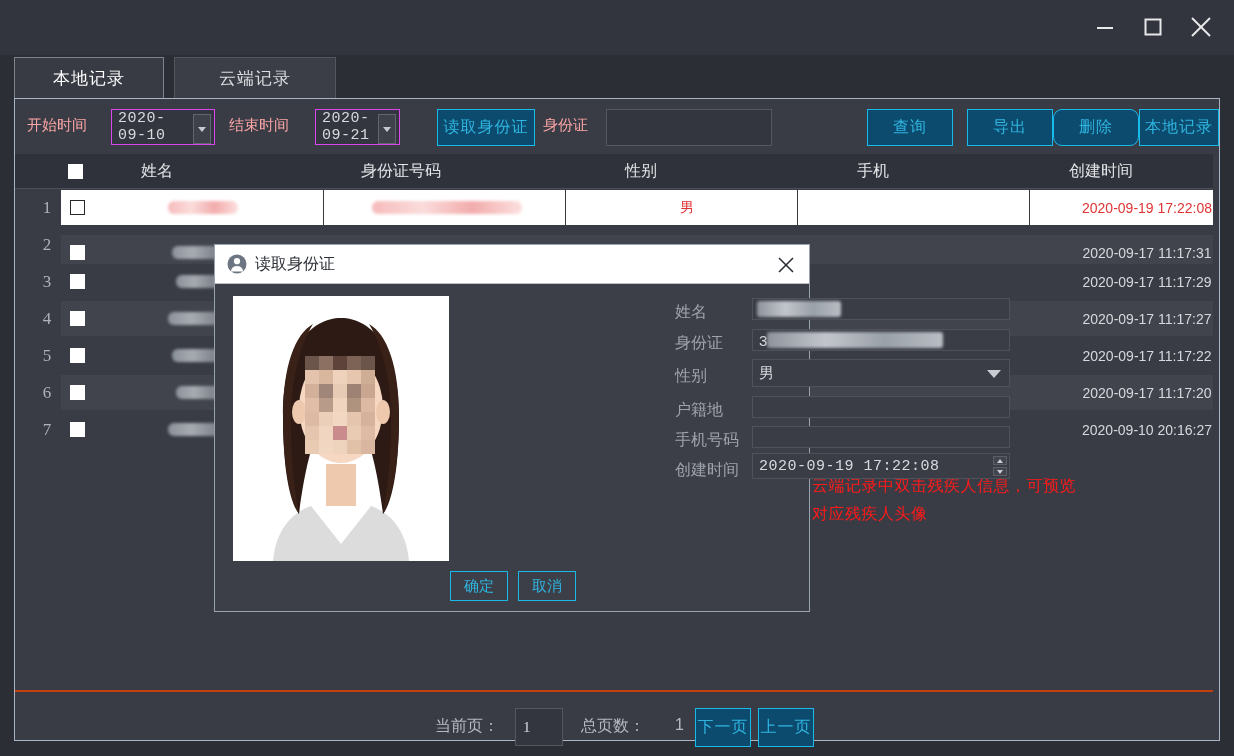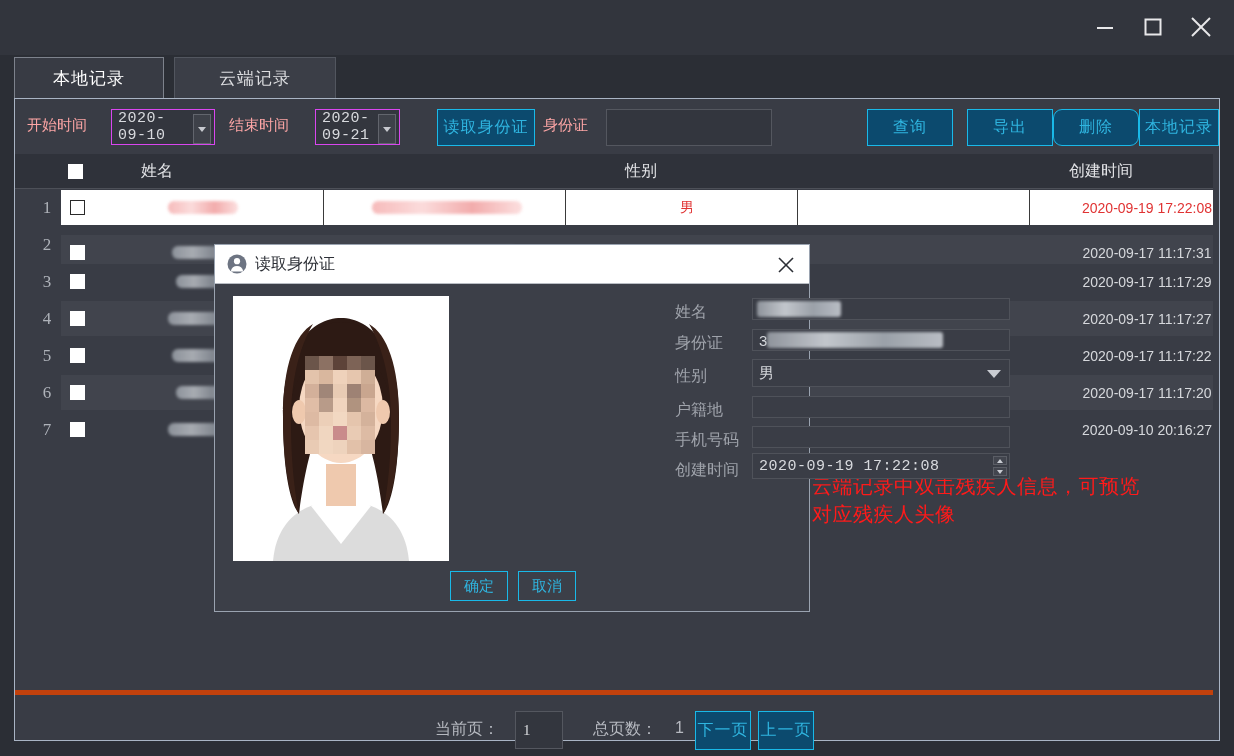--- a/index.html
+++ b/index.html
@@ -142,38 +142,38 @@
   .row-sel .cell { color: #e03333; }
   .row-sel .redact {
     background: linear-gradient(90deg,#f6b8b8,#fbdada,#f2a8a8,#fcdede);
     opacity: .95;
   }
   .vsep { position: absolute; top: 0; width: 1px; height: 35px; background: #4b4e56; }
 
   
   #pagebar {
     position: absolute; left: 0; bottom: 0; width: 1198px; height: 50px;
-    border-top: 5px solid #c2410c;
+    border-top: 2px solid #c2410c;
   }
   .plabel {
     position: absolute; top: 24px;
     font-size: 16px; color: #b6b9c0; white-space: nowrap;
   }
   #page-input {
     position: absolute; left: 500px; top: 16px; width: 48px; height: 38px;
     background: #33363e; border: 1px solid #54575f;
     display: flex; align-items: center; padding-left: 7px;
     font-size: 15px; color: #d8dade;
     font-family: "Liberation Serif", "DejaVu Serif", serif;
   }
 
   
   #annotation {
     position: absolute; left: 812px; top: 472px; width: 408px;
-    color: #ff1a1a; font-size: 20px; line-height: 28px;
+    color: #ff1a1a; font-size: 16px; line-height: 28px;
     white-space: pre-line; letter-spacing: .5px;
   }
 
   
   #dialog {
     position: absolute; left: 214px; top: 244px;
     width: 596px; height: 368px;
     background: #3c3f48;
     border: 1px solid #9aa3b0;
   }
@@ -309,21 +309,23 @@
     </div>
     <div class="cyanbtn" style="left:1124px; top:10px; width:80px; height:37px;">
       <span>本地记录</span>
     </div>
   </div>
 
   <div id="table-wrap">
     <div id="thead">
       <div id="hchk"></div>
       <div class="hcell" style="left:22px;  width:240px;">姓名</div>
+      <div class="hcell" style="left:268px; width:236px;">身份证号码</div>
       <div class="hcell" style="left:510px; width:232px;">性别</div>
+      <div class="hcell" style="left:742px; width:232px;">手机</div>
       <div class="hcell" style="left:974px; width:224px;">创建时间</div>
     </div>
 
     <div id="rows">
         <div class="trow row-sel" style="top: 36px;">
           <div class="chk sel"></div>
           <div class="cell" style="left: 22px; width: 240px;">
             <span class="redact" style="width: 70px;"></span>
           </div>
           <div class="cell" style="left: 268px; width: 236px;">
@@ -409,21 +411,21 @@
           <div class="cell" style="left: 742px; width: 232px;"></div>
           <div class="cell" style="left: 974px; width: 224px;">2020-09-10 20:16:27</div>
         </div>
       </div>
 
     <div id="pagebar">
       <span class="plabel" style="left:420px;">当前页：</span>
       <div id="page-input">
         <span>1</span>
       </div>
-      <span class="plabel" style="left:578px;">总页数：</span>
+      <span class="plabel" style="left:566px;">总页数：</span>
       <span class="plabel" style="left:660px;">1</span>
       <div class="cyanbtn" style="left:680px; top:16px; width:56px; height:39px;">
         <span>下一页</span>
       </div>
       <div class="cyanbtn" style="left:743px; top:16px; width:56px; height:39px;">
         <span>上一页</span>
       </div>
     </div>
   <div class="rownum" style="top: 44px;">1</div>
       <div class="rownum" style="top: 81px;">2</div>

